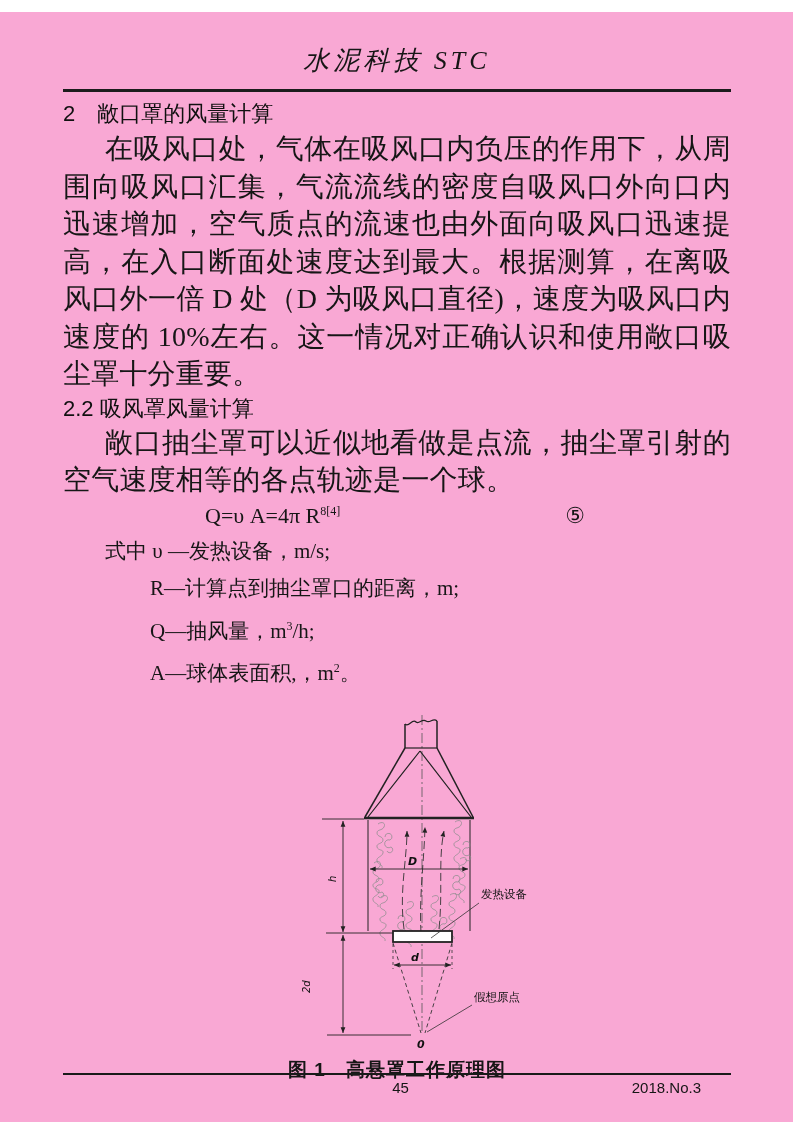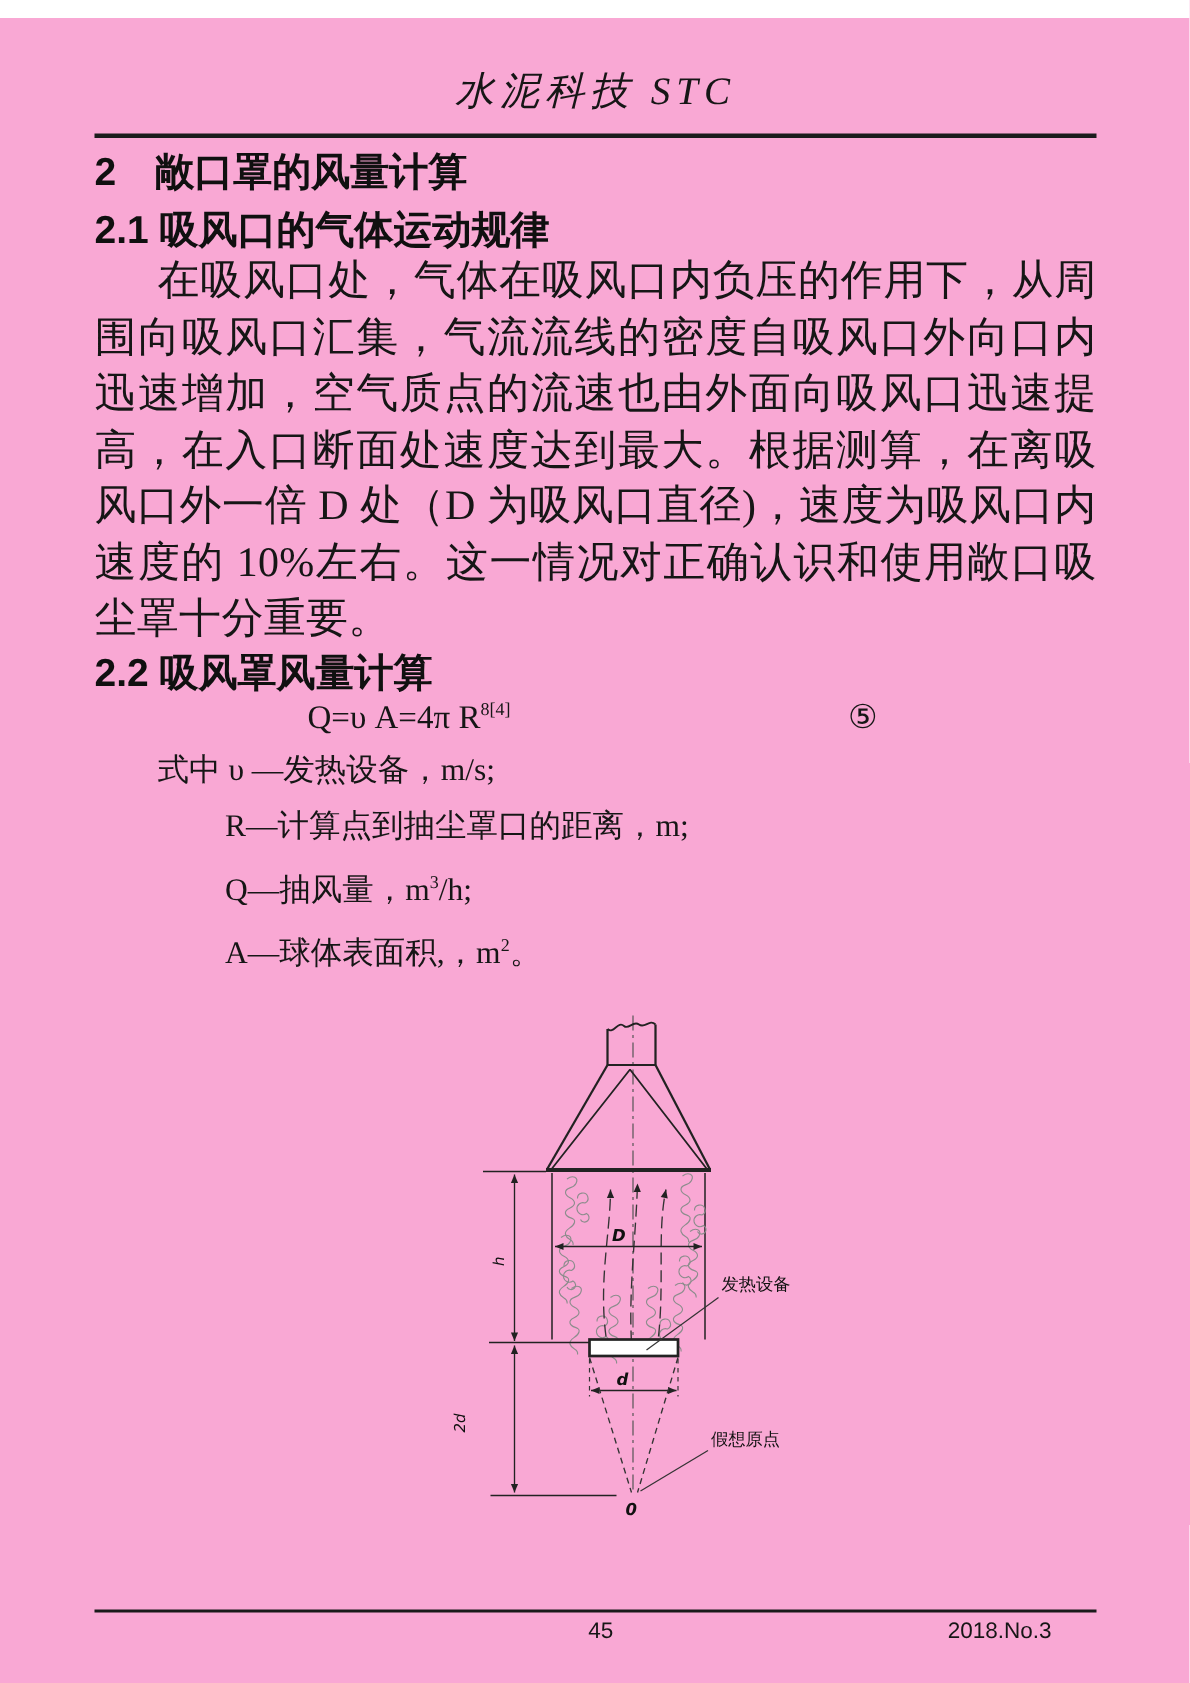--- a/index.html
+++ b/index.html
@@ -11,21 +11,21 @@
   .content { padding:0 62px 0 63px; }
 
   .journal-head {
     padding-top:34px; text-align:center; font-size:26px; line-height:30px;
     font-style:italic; letter-spacing:4px; font-weight:500;
   }
   .head-rule { margin-top:13px; border-bottom:3px solid #1c1c1c; }
 
   .sec-h1, .sec-h2 {
     font-family:"Liberation Sans","DejaVu Sans",sans-serif;
-    font-weight:700; font-size:26px; line-height:26px; margin:0;
+    font-weight:400; font-size:22px; line-height:26px; margin:0;
     color:#101010;
   }
   .sec-h1 { margin-top:9px; }
   .sec-h2 { margin-top:13px; }
   .sec-h2.tight { margin-top:3px; }
 
   p.body {
     font-size:28px; line-height:37.5px; margin:3px 0 0 0;
     text-align:justify; text-indent:42px; letter-spacing:0.2px;font-family:Liberation Serif, serif;
   }
@@ -65,24 +65,24 @@
 </head>
 <body>
 
 <div class="page">
   <div class="content">
 
     <div class="journal-head">水泥科技 STC</div>
     <div class="head-rule"></div>
 
     <h1 class="sec-h1">2　敞口罩的风量计算</h1>
-    <h2 class="sec-h2">2.1 吸风口的气体运动规律</h2>
     <p class="body">在吸风口处，气体在吸风口内负压的作用下，从周围向吸风口汇集，气流流线的密度自吸风口外向口内迅速增加，空气质点的流速也由外面向吸风口迅速提高，在入口断面处速度达到最大。根据测算，在离吸风口外一倍 D 处（D 为吸风口直径)，速度为吸风口内速度的 10%左右。这一情况对正确认识和使用敞口吸尘罩十分重要。</p>
 
     <h2 class="sec-h2 tight">2.2 吸风罩风量计算</h2>
+    <p class="body follow">敞口抽尘罩可以近似地看做是点流，抽尘罩引射的空气速度相等的各点轨迹是一个球。</p>
 
     <div class="formula-row">
       <span class="f-body"><span>Q=υ A=4π R</span><sup>8[4]</sup></span>
       <span class="f-num">⑤</span>
     </div>
 
     <div class="where">
       <div class="w0">式中 υ —发热设备，m/s;</div>
       <div class="wi">R—计算点到抽尘罩口的距离，m;</div>
       <div class="wi"><span>Q—抽风量，m</span><sup>3</sup><span>/h;</span></div>
@@ -164,20 +164,21 @@
         </g>
 
         <path d="M199,196 L151,231" fill="none" stroke="#333" stroke-width="0.8"></path>
         <path d="M192,298 L147,325" fill="none" stroke="#333" stroke-width="0.8"></path>
 
         <text x="201" y="191" font-size="11.5" fill="#111">发热设备</text>
         <text x="194" y="294" font-size="11.5" fill="#111">假想原点</text>
         <text x="137" y="341" font-size="11" font-style="italic" font-weight="bold" fill="#111">0</text>
       </svg>
 
+      <div class="fig-caption">图 1　高悬罩工作原理图</div>
     </div>
 
   </div>
 
   <div class="footer-rule"></div>
   <div class="page-num">45</div>
   <div class="issue">2018.No.3</div>
 </div>
 
 </body></html>

